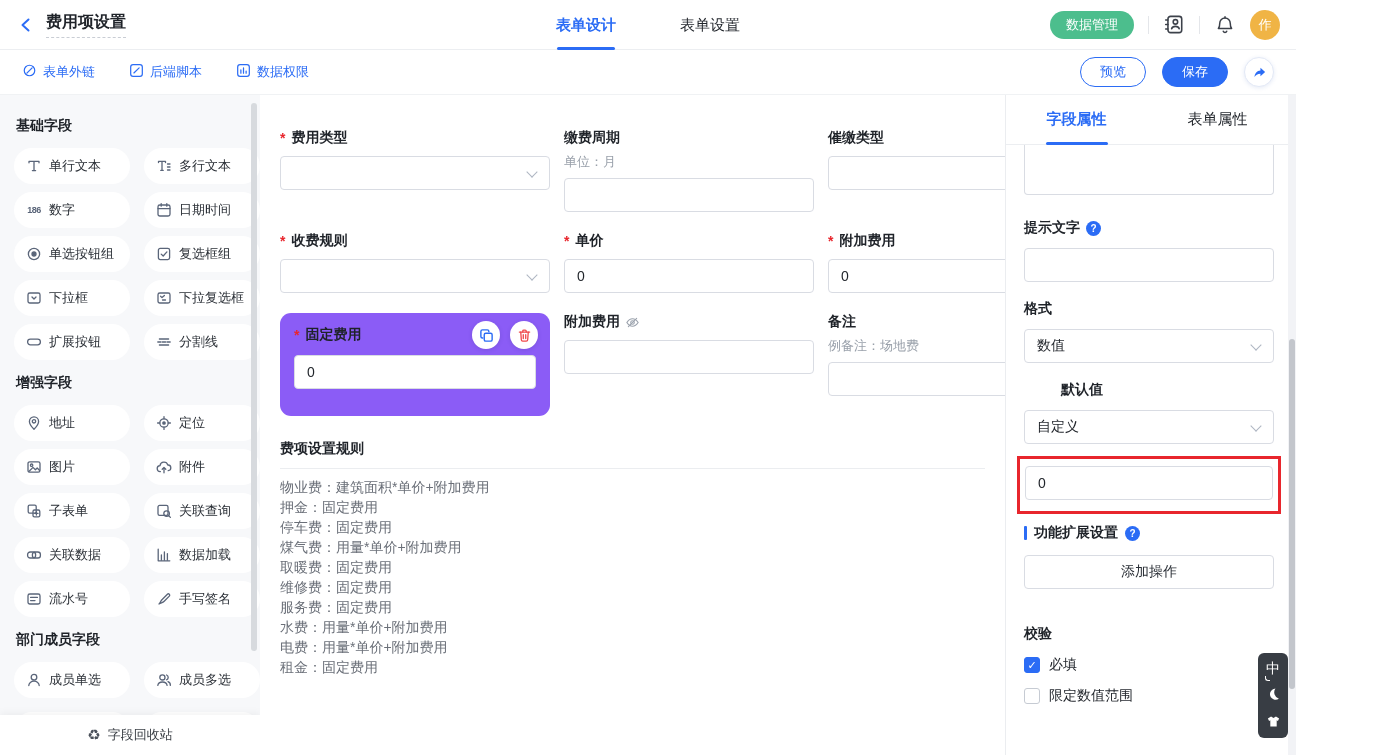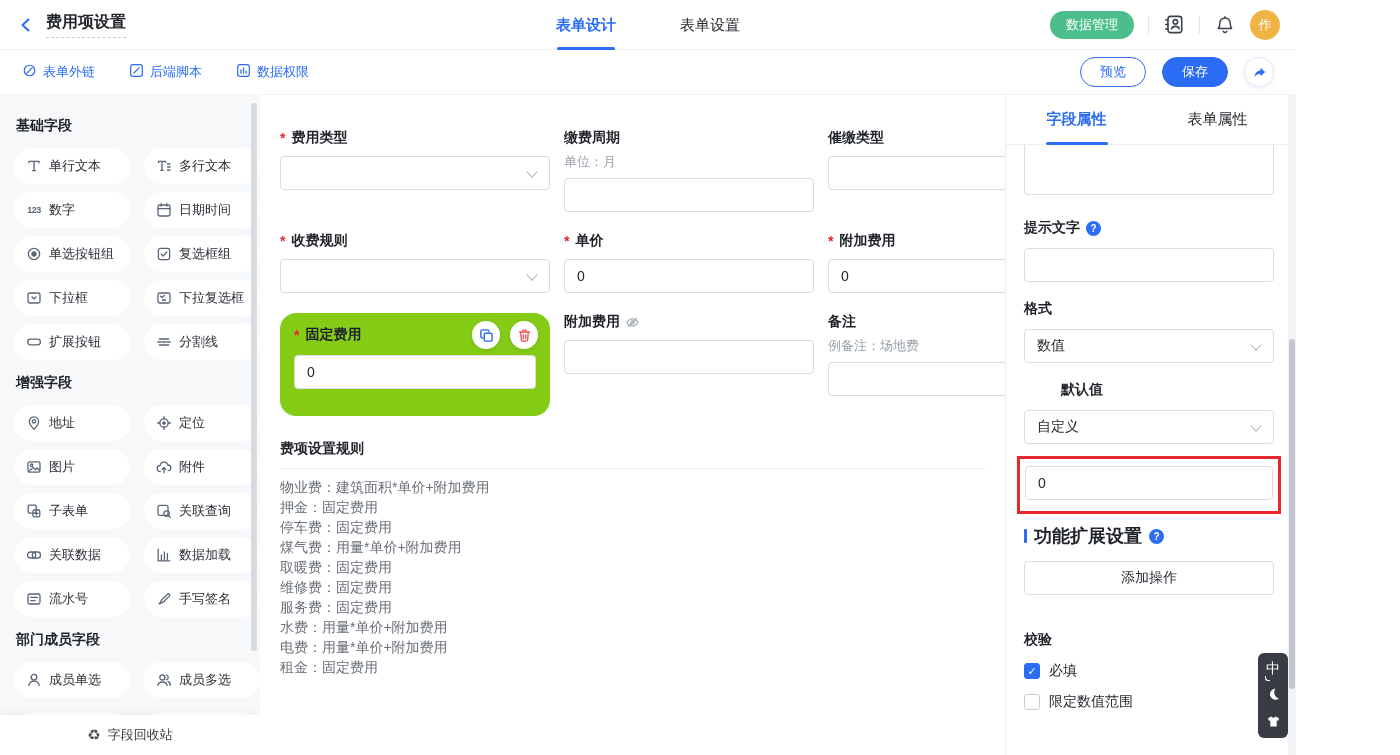--- a/index.html
+++ b/index.html
@@ -47,21 +47,21 @@
 
   
   .canvas { flex:1; background:#fff; padding:34px 20px 0 20px; overflow:hidden; border-right:1px solid #ebedf0; }
   .form-grid { display:grid; grid-template-columns:270px 250px 252px; column-gap:14px; row-gap:20px; align-items:start; }
   .fld-label { font-size:14px; font-weight:700; color:#1f2329; margin-bottom:9px; display:flex; align-items:center; gap:5px; }
   .req::before { content:"*"; color:#e8262d; margin-right:1px; font-weight:700; }
   .helper { font-size:13px; color:#99a0aa; margin:-3px 0 7px; }
   .control { height:34px; border:1px solid #d9dce3; border-radius:4px; background:#fff; width:100%; font-size:14px; color:#1f2329; padding:0 12px; display:flex; align-items:center; position:relative; font-family:inherit; }
   input.control { outline:none; }
   .select::after { content:""; position:absolute; right:13px; top:11px; width:7px; height:7px; border-right:1.4px solid #aeb6c2; border-bottom:1.4px solid #aeb6c2; transform:rotate(45deg); }
-  .selected-card { background:#84cc16; border-radius:16px; padding:13px 14px 27px; position:relative; }
+  .selected-card { background:#8b5cf6; border-radius:11px; padding:13px 14px 27px; position:relative; }
   .selected-card .fld-label { margin-bottom:11px; }
   .card-actions { position:absolute; top:8px; right:12px; display:flex; gap:10px; }
   .circle-btn { width:28px; height:28px; border-radius:50%; background:#fff; box-shadow:0 1px 4px rgba(30,50,90,.15); display:flex; align-items:center; justify-content:center; cursor:pointer; }
   .eye-icon { display:inline-flex; color:#9aa1ac; }
 
   .rules { margin-top:24px; }
   .rules-title { font-size:14px; font-weight:700; color:#1f2329;margin-top:16px; }
   .rules-hr { border:none; border-top:1px solid #ebedf0; margin:10px 0 8px; }
   .rule-line { font-size:14px; color:#6a6f78; line-height:20px; }
 
@@ -76,21 +76,21 @@
   .p-label { font-size:14px; font-weight:700; color:#1f2329; margin-bottom:11px; display:flex; align-items:center; gap:6px; }
   .q-icon { width:15px; height:15px; border-radius:50%; background:#2b6cf5; color:#fff; font-size:10px; font-weight:700; display:flex; align-items:center; justify-content:center; cursor:pointer; }
   .mb18 { margin-bottom:18px; }
   .cb-row { display:flex; align-items:center; gap:9px; margin:13px 0; font-size:14px; color:#1f2329; cursor:pointer; }
   .cb { width:16px; height:16px; border:1px solid #c6cbd3; border-radius:3px; background:#fff; display:flex; align-items:center; justify-content:center; flex:0 0 16px; }
   .cb.checked { background:#2b6cf5; border-color:#2b6cf5; }
   .cb.checked::after { content:"✓"; color:#fff; font-size:11px; font-weight:700; }
   .red-annotation { border:3px solid #e8262d; margin:12px -7px 10px; padding:7px 5px 11px; }
   .ext-header { display:flex; align-items:center; gap:7px; margin:2px 0 13px; }
   .ext-bar { width:3px; height:14px; background:#2b6cf5; border-radius:1px; }
-  .ext-title { font-size:18px; font-weight:700; }
+  .ext-title { font-size:14px; font-weight:700; }
   .add-btn { width:100%; height:34px; border:1px solid #d9dce3; border-radius:4px; background:#fff; font-size:14px; color:#2a2f36; cursor:pointer; font-family:inherit; margin-bottom:36px; }
   .validate-title { font-size:14px; font-weight:700; margin-bottom:4px; }
 
   
   .page-scroll { width:8px; flex:0 0 8px; background:#f2f3f6; position:relative; }
   .page-thumb { position:absolute; left:1px; top:244px; width:6px; height:350px; background:#c3c6cc; border-radius:3px; }
 
   
   .float-widget { position:absolute; right:8px; bottom:17px; width:30px; background:#383d44; border-radius:6px; padding:8px 0 9px; display:flex; flex-direction:column; align-items:center; gap:9px; color:#fff; z-index:5; }
   .fw-lang { font-size:14px; line-height:14px; position:relative; cursor:pointer; }
@@ -191,21 +191,21 @@
               <div class="pill">
                 <span class="ficon">
                   <svg width="16" height="16" viewBox="0 0 16 16" fill="none" stroke="#5a6579" stroke-width="1.3" stroke-linecap="round" stroke-linejoin="round">
                     <path d="M2.5 3.4 h7 M2.5 3.4 v1.2 M9.5 3.4 v1.2 M6 3.4 v9 M4.8 12.4 h2.4 M11.5 6 h2.5 M11.5 9 h2.5 M11.5 12 h2.5"></path>
                   </svg>
                 </span>
                 <span>多行文本</span>
               </div>
               <div class="pill">
                 <span class="ficon">
-                  <span class="num">123</span>
+                  <span class="num">186</span>
                 </span>
                 <span>数字</span>
               </div>
               <div class="pill">
                 <span class="ficon">
                   <svg width="16" height="16" viewBox="0 0 16 16" fill="none" stroke="#5a6579" stroke-width="1.3" stroke-linecap="round" stroke-linejoin="round">
                     <rect x="2" y="3" width="12" height="11" rx="1.8"></rect>
                     <path d="M2 6.6 h12 M5.2 1.6 v2.6 M10.8 1.6 v2.6"></path>
                   </svg>
                 </span>

